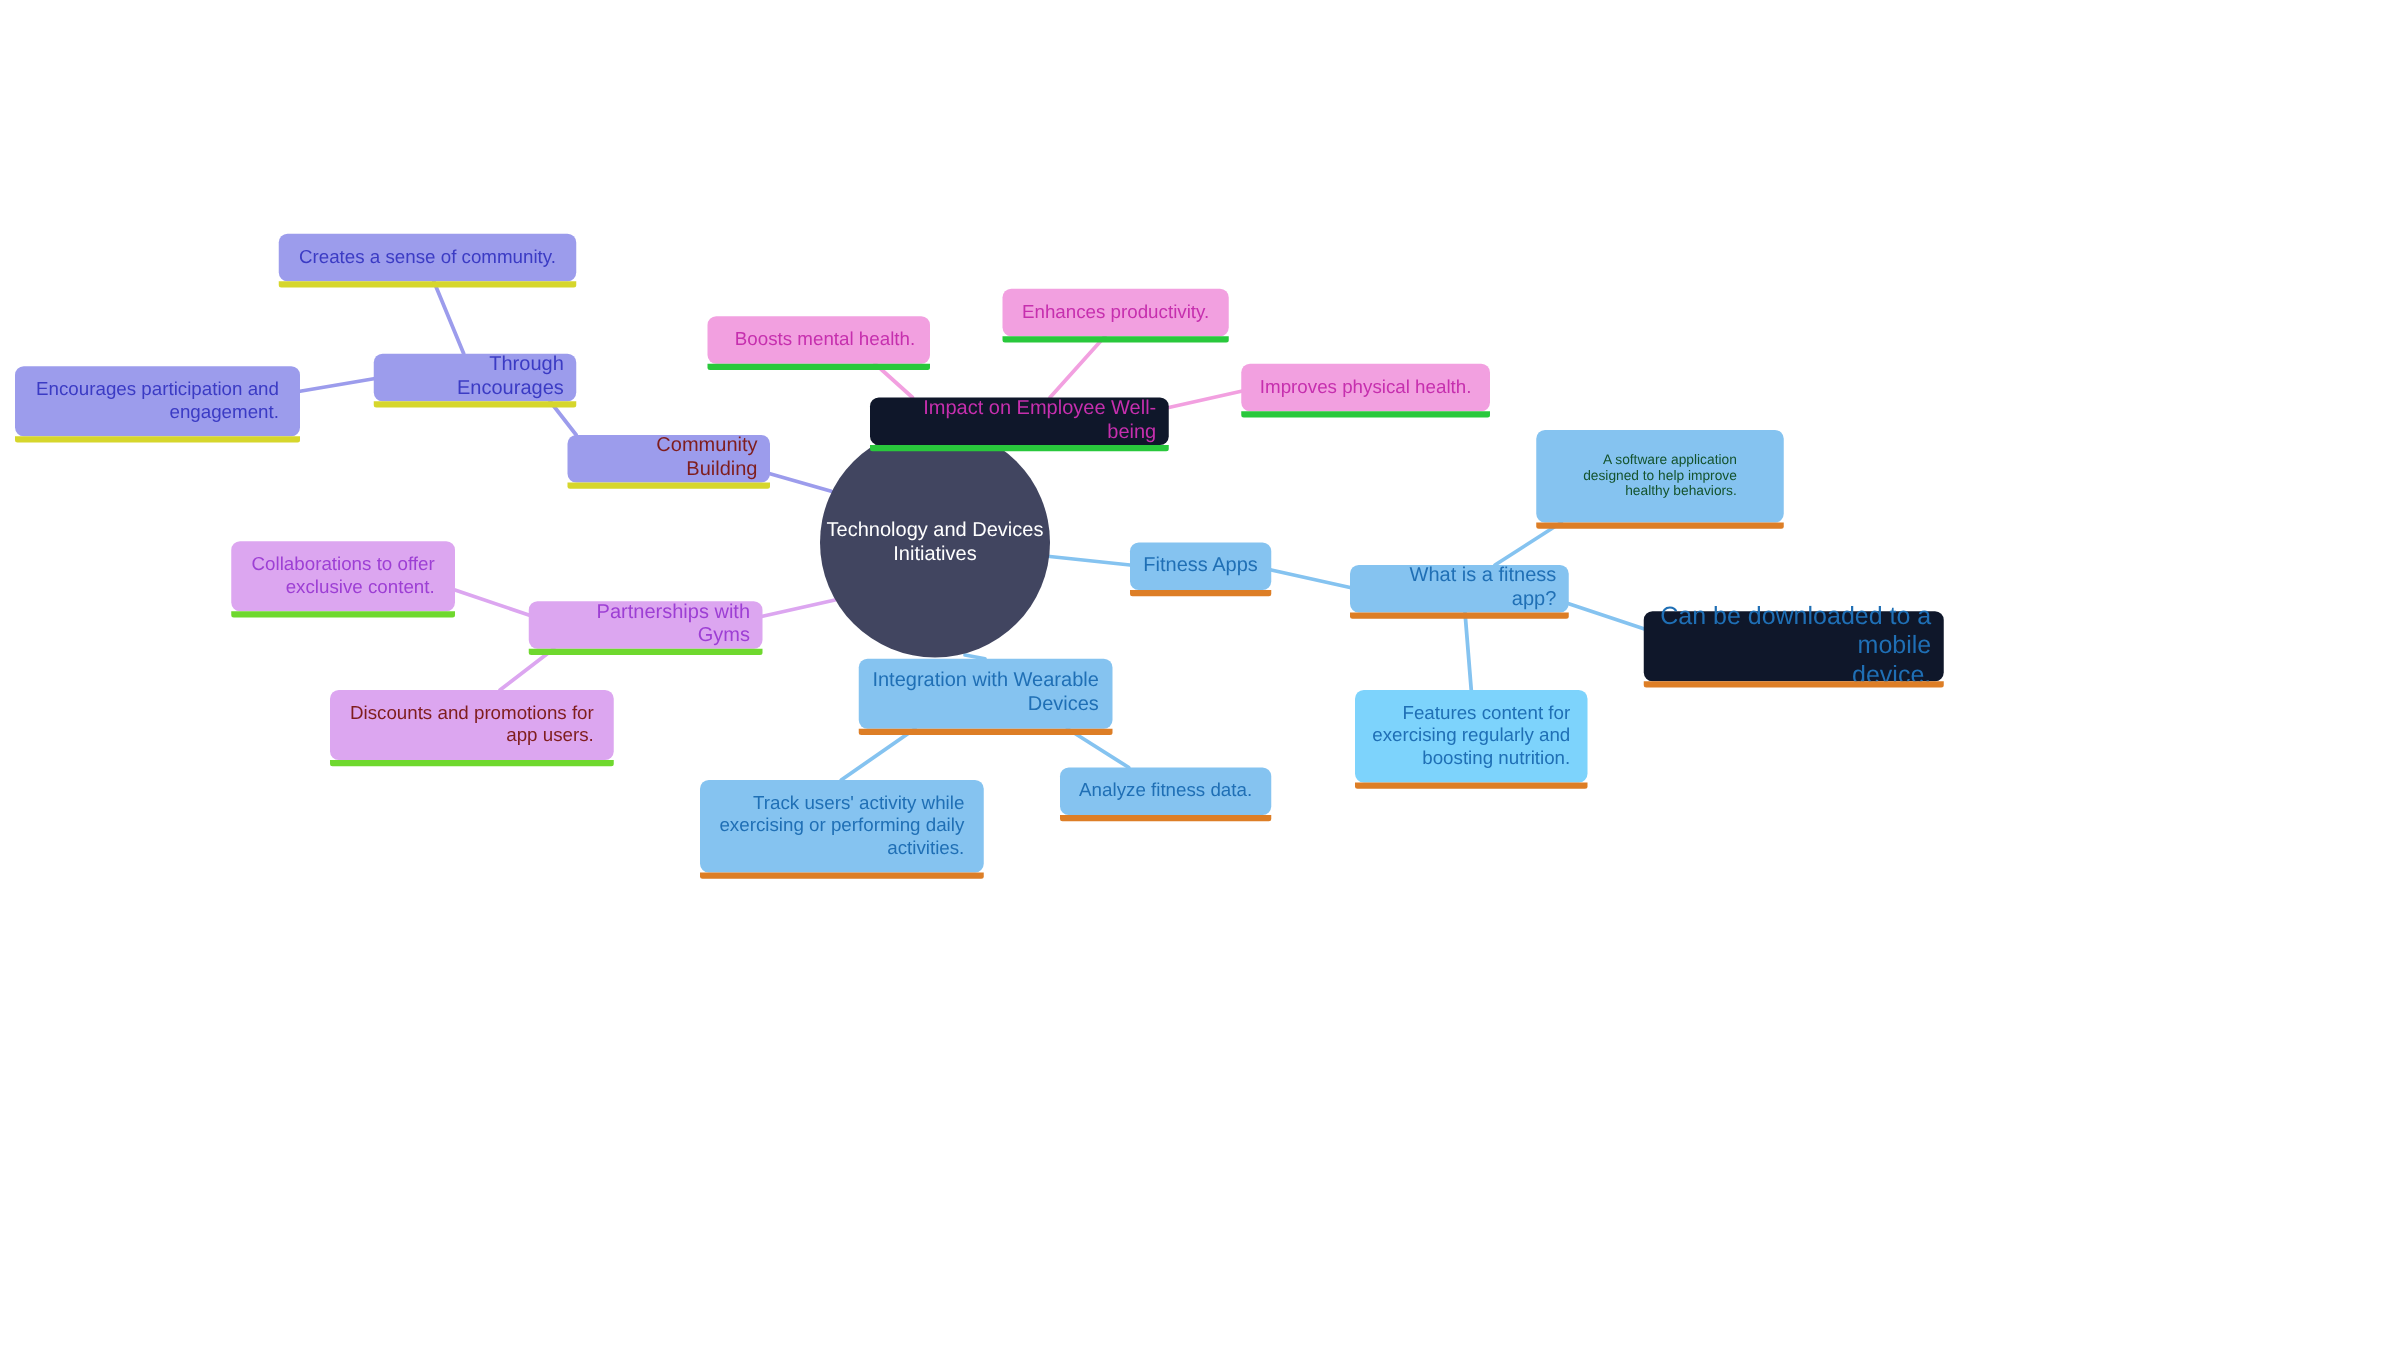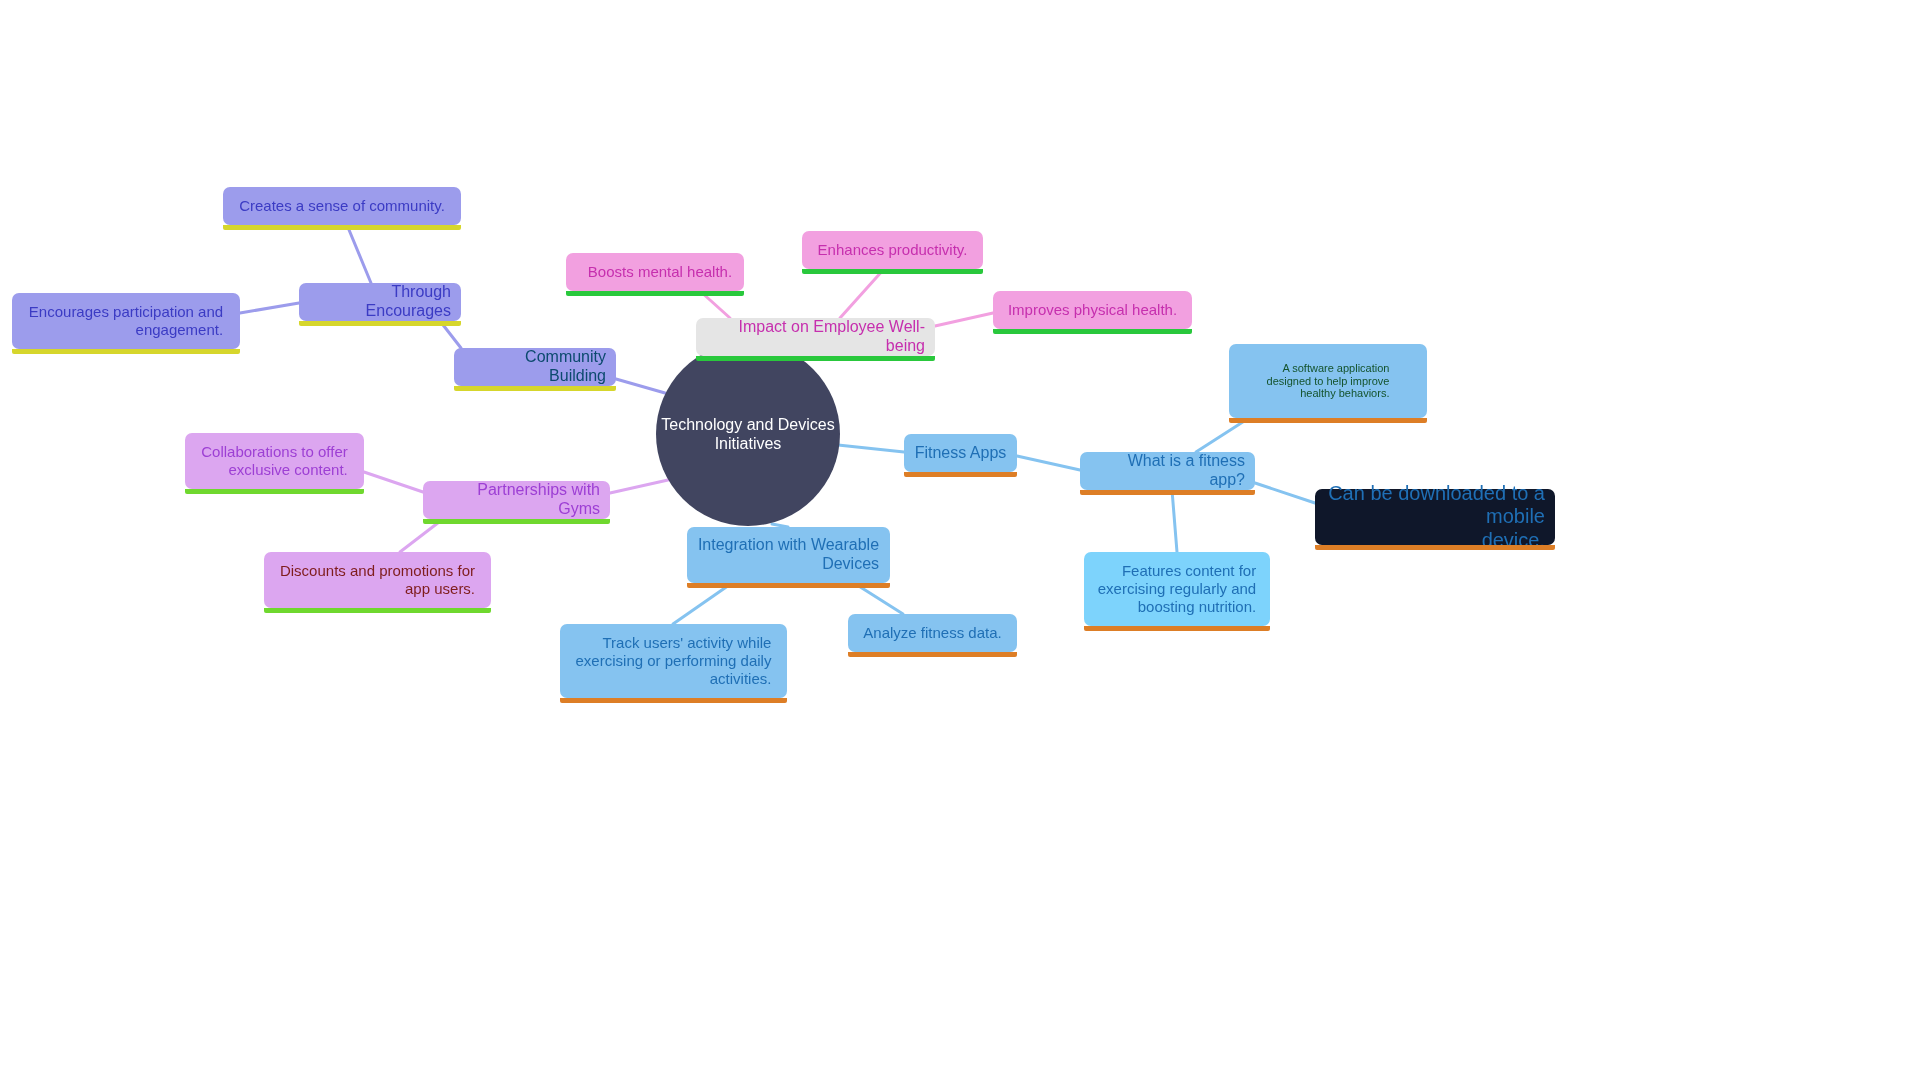--- a/index.html
+++ b/index.html
@@ -78,41 +78,41 @@
       <line x1="299" y1="303" x2="240" y2="313" stroke="#9C9CEC" stroke-width="3" stroke-linecap="round"></line>
       <line x1="668" y1="480" x2="610" y2="493" stroke="#DCA6F0" stroke-width="3" stroke-linecap="round"></line>
       <line x1="423" y1="492" x2="364" y2="472" stroke="#DCA6F0" stroke-width="3" stroke-linecap="round"></line>
       <line x1="443" y1="519" x2="400" y2="552" stroke="#DCA6F0" stroke-width="3" stroke-linecap="round"></line>
     </svg>
   <div id="root-node" class="root" style="left: 656px; top: 342px; width: 184px; height: 184px; background: rgb(65, 69, 96); color: rgb(255, 255, 255); font-size: 16px;">
     <span>Technology and Devices
 Initiatives</span>
   </div>
   <div id="node-layer">
-      <div class="node" style="left: 696px; top: 318px; width: 239px; height: 38px; background: #e5e5e5; color: rgb(198, 47, 174); font-size: 16px;"><span>Impact on Employee Well-being</span><span class="accent" style="background: rgb(41, 200, 60);"></span></div>
+      <div class="node" style="left: 696px; top: 318px; width: 239px; height: 38px; background: #0f172a; color: rgb(198, 47, 174); font-size: 16px;"><span>Impact on Employee Well-being</span><span class="accent" style="background: rgb(41, 200, 60);"></span></div>
       <div class="node" style="left: 566px; top: 253px; width: 178px; height: 38px; background: rgb(242, 160, 224); color: rgb(198, 47, 174); font-size: 15px; padding-left: 20px;"><span>Boosts mental health.</span><span class="accent" style="background: rgb(41, 200, 60);"></span></div>
       <div class="node" style="left: 802px; top: 231px; width: 181px; height: 38px; background: rgb(242, 160, 224); color: rgb(198, 47, 174); font-size: 15px;"><span>Enhances productivity.</span><span class="accent" style="background: rgb(41, 200, 60);"></span></div>
       <div class="node" style="left: 993px; top: 291px; width: 199px; height: 38px; background: rgb(242, 160, 224); color: rgb(198, 47, 174); font-size: 15px;"><span>Improves physical health.</span><span class="accent" style="background: rgb(41, 200, 60);"></span></div>
       <div class="node" style="left: 904px; top: 434px; width: 113px; height: 38px; background: rgb(133, 195, 240); color: rgb(31, 111, 181); font-size: 16px;"><span>Fitness Apps</span><span class="accent" style="background: rgb(221, 126, 38);"></span></div>
       <div class="node" style="left: 1080px; top: 452px; width: 175px; height: 38px; background: rgb(133, 195, 240); color: rgb(31, 111, 181); font-size: 16px;"><span>What is a fitness app?</span><span class="accent" style="background: rgb(221, 126, 38);"></span></div>
       <div class="node" style="left: 1229px; top: 344px; width: 198px; height: 74px; background: rgb(133, 195, 240); color: #14532d; font-size: 11px;"><span>A software application
 designed to help improve
 healthy behaviors.</span><span class="accent" style="background: rgb(221, 126, 38);"></span></div>
       <div class="node" style="left: 1315px; top: 489px; width: 240px; height: 56px; background: #0f172a; color: rgb(31, 111, 181); font-size: 20px;"><span>Can be downloaded to a mobile
 device.</span><span class="accent" style="background: rgb(221, 126, 38);"></span></div>
       <div class="node" style="left: 1084px; top: 552px; width: 186px; height: 74px; background: #7dd3fc; color: rgb(31, 111, 181); font-size: 15px;"><span>Features content for
 exercising regularly and
 boosting nutrition.</span><span class="accent" style="background: rgb(221, 126, 38);"></span></div>
       <div class="node" style="left: 687px; top: 527px; width: 203px; height: 56px; background: rgb(133, 195, 240); color: rgb(31, 111, 181); font-size: 16px;"><span>Integration with Wearable
 Devices</span><span class="accent" style="background: rgb(221, 126, 38);"></span></div>
       <div class="node" style="left: 560px; top: 624px; width: 227px; height: 74px; background: rgb(133, 195, 240); color: rgb(31, 111, 181); font-size: 15px;"><span>Track users' activity while
 exercising or performing daily
 activities.</span><span class="accent" style="background: rgb(221, 126, 38);"></span></div>
       <div class="node" style="left: 848px; top: 614px; width: 169px; height: 38px; background: rgb(133, 195, 240); color: rgb(31, 111, 181); font-size: 15px;"><span>Analyze fitness data.</span><span class="accent" style="background: rgb(221, 126, 38);"></span></div>
-      <div class="node" style="left: 454px; top: 348px; width: 162px; height: 38px; background: rgb(156, 156, 236); color: #0c4a6e; font-size: 16px;"><span>Community Building</span><span class="accent" style="background: rgb(214, 214, 44);"></span></div>
+      <div class="node" style="left: 454px; top: 348px; width: 162px; height: 38px; background: rgb(156, 156, 236); color: #7f1d1d; font-size: 16px;"><span>Community Building</span><span class="accent" style="background: rgb(214, 214, 44);"></span></div>
       <div class="node" style="left: 299px; top: 283px; width: 162px; height: 38px; background: rgb(156, 156, 236); color: rgb(59, 59, 196); font-size: 16px;"><span>Through Encourages</span><span class="accent" style="background: rgb(214, 214, 44);"></span></div>
       <div class="node" style="left: 223px; top: 187px; width: 238px; height: 38px; background: rgb(156, 156, 236); color: rgb(59, 59, 196); font-size: 15px;"><span>Creates a sense of community.</span><span class="accent" style="background: rgb(214, 214, 44);"></span></div>
       <div class="node" style="left: 12px; top: 293px; width: 228px; height: 56px; background: rgb(156, 156, 236); color: rgb(59, 59, 196); font-size: 15px;"><span>Encourages participation and
 engagement.</span><span class="accent" style="background: rgb(214, 214, 44);"></span></div>
       <div class="node" style="left: 423px; top: 481px; width: 187px; height: 38px; background: rgb(220, 166, 240); color: rgb(157, 63, 212); font-size: 16px;"><span>Partnerships with Gyms</span><span class="accent" style="background: rgb(111, 216, 46);"></span></div>
       <div class="node" style="left: 185px; top: 433px; width: 179px; height: 56px; background: rgb(220, 166, 240); color: rgb(157, 63, 212); font-size: 15px;"><span>Collaborations to offer
 exclusive content.</span><span class="accent" style="background: rgb(111, 216, 46);"></span></div>
       <div class="node" style="left: 264px; top: 552px; width: 227px; height: 56px; background: rgb(220, 166, 240); color: #7f1d1d; font-size: 15px;"><span>Discounts and promotions for
 app users.</span><span class="accent" style="background: rgb(111, 216, 46);"></span></div>
     </div>

